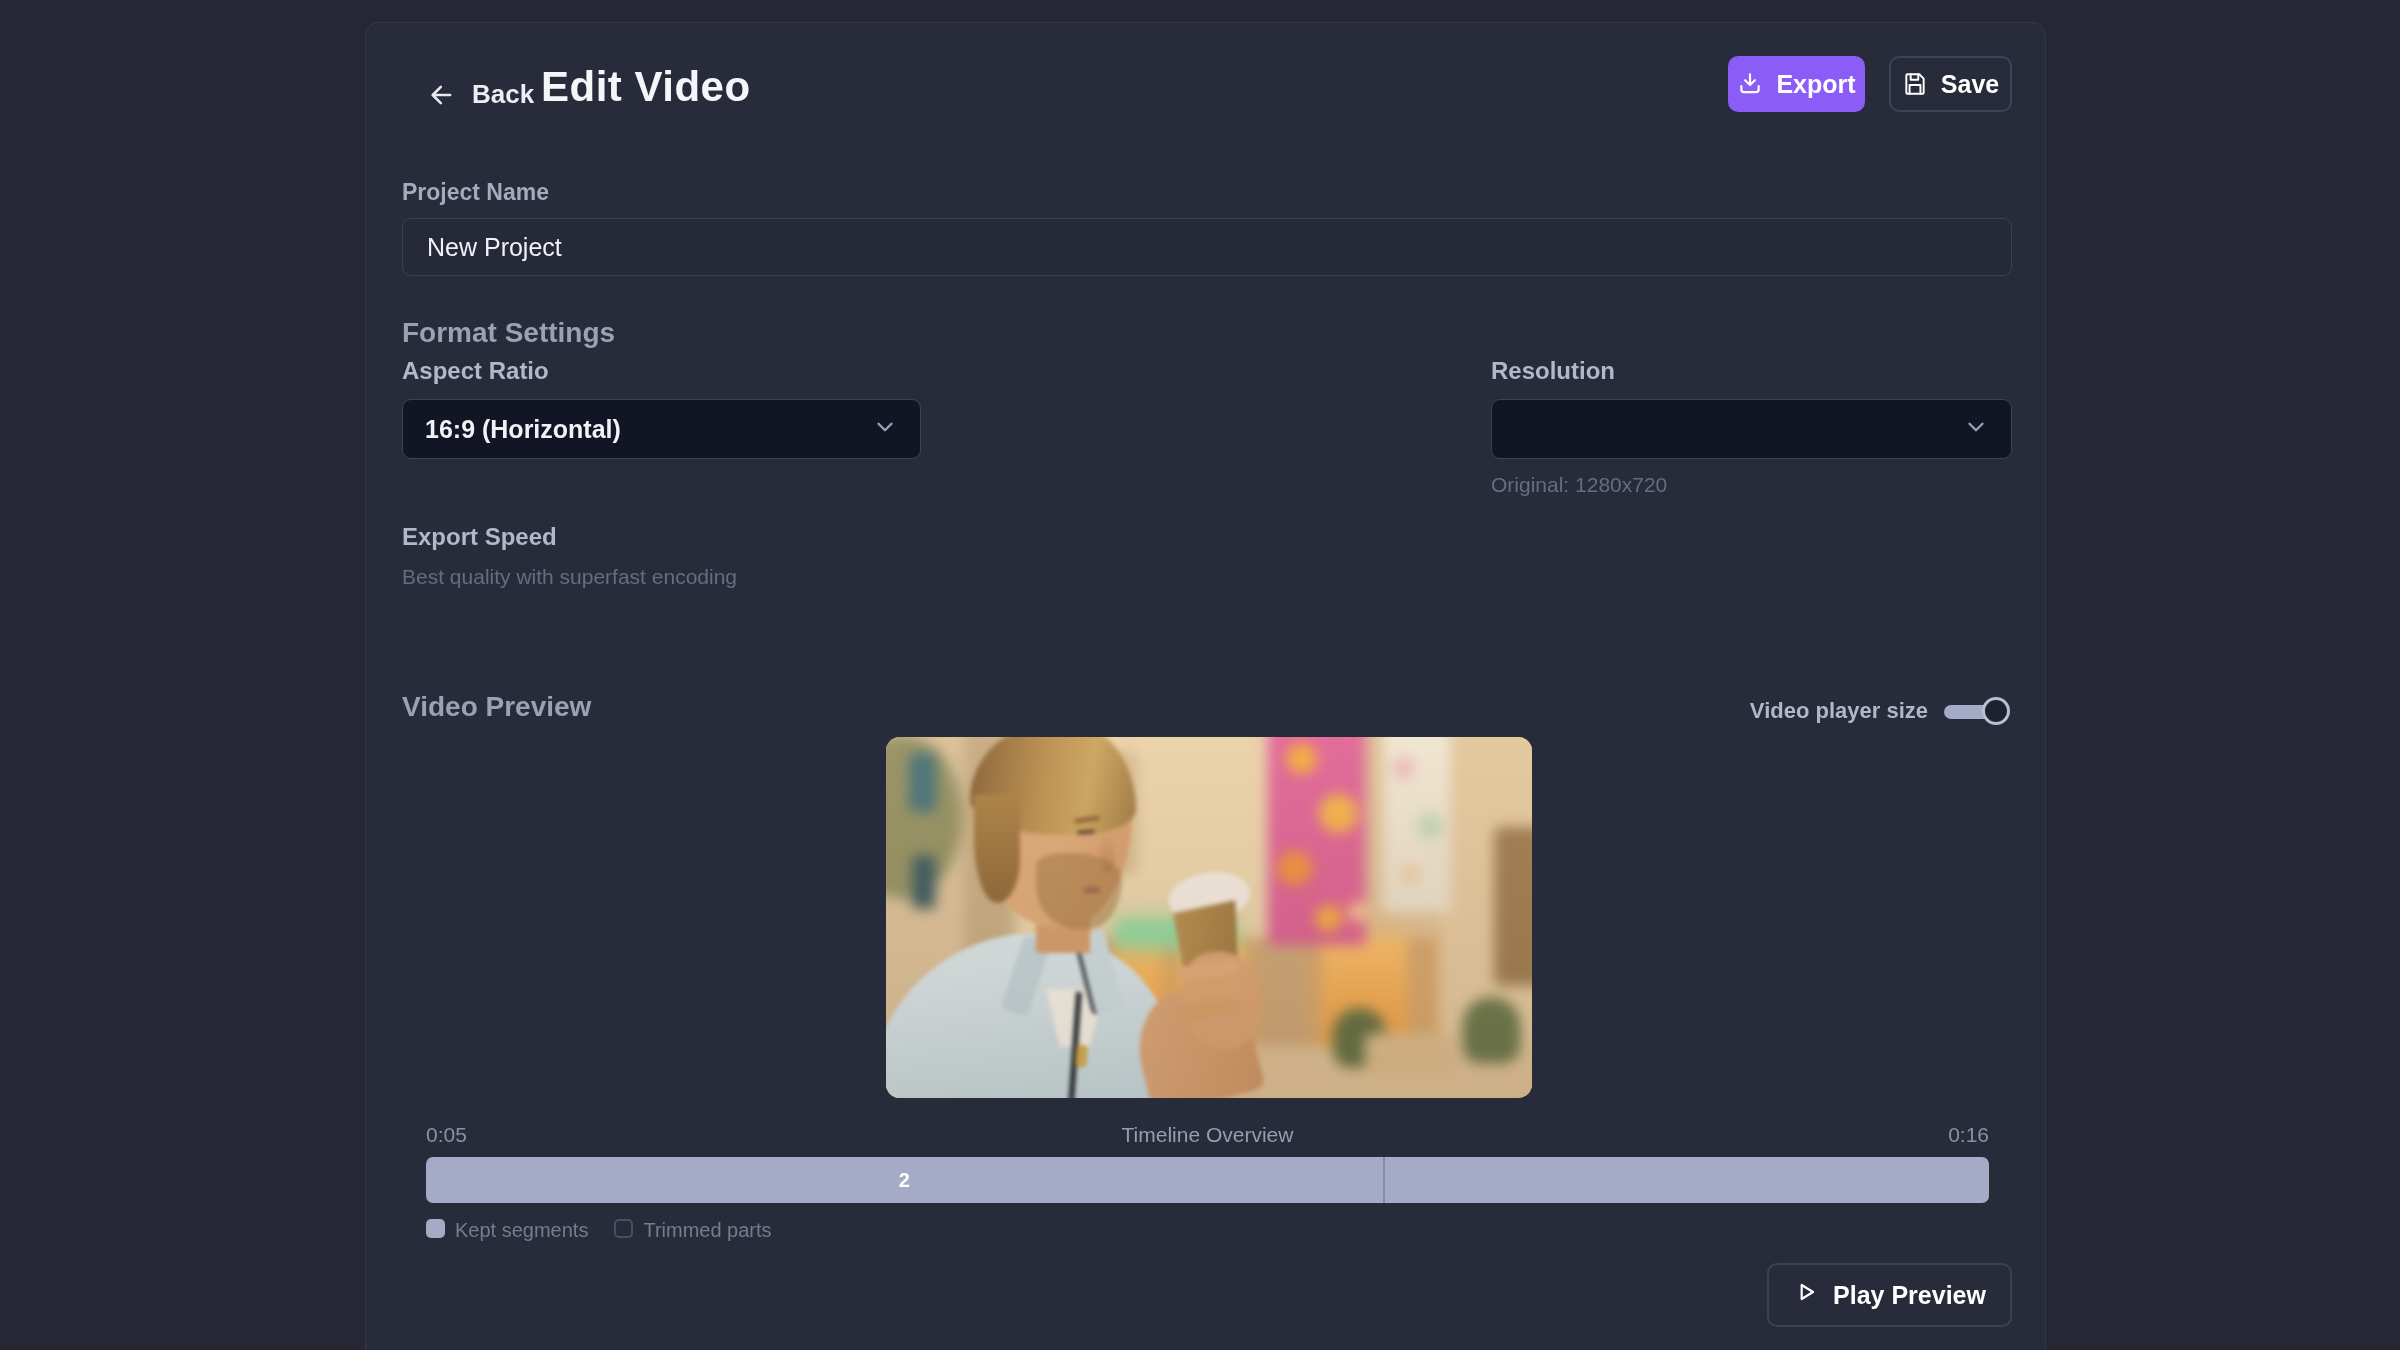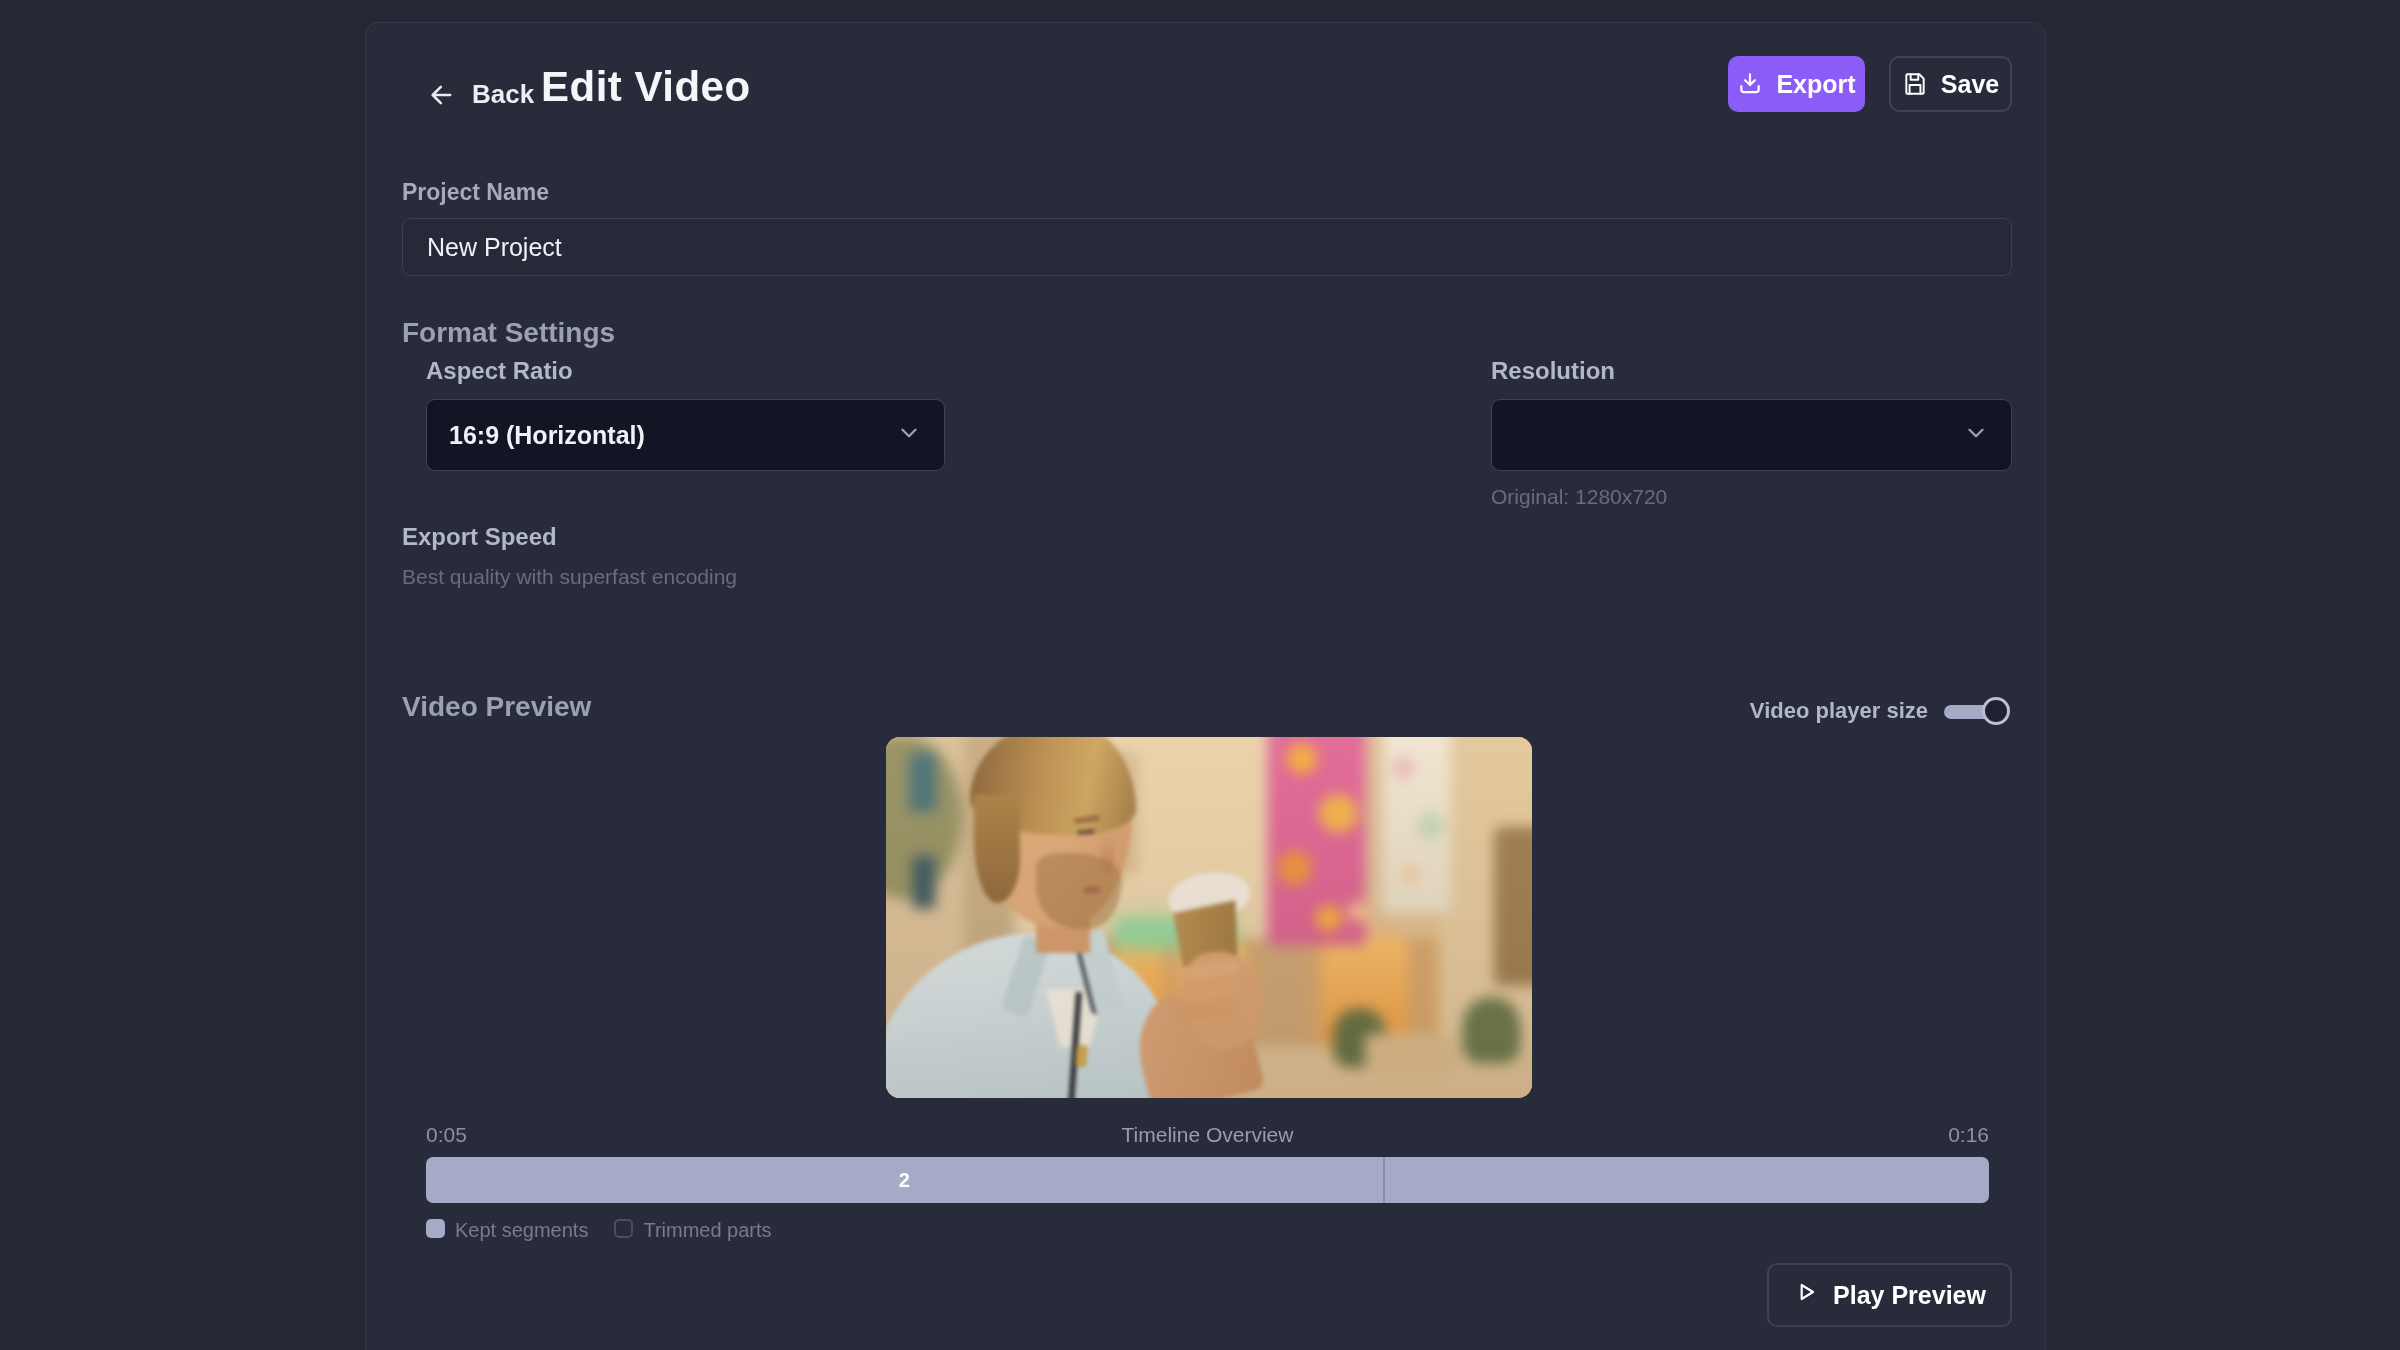--- a/index.html
+++ b/index.html
@@ -27,26 +27,26 @@
   
   .proj-label { position:absolute; left:36px; top:156px; font-size:23px; font-weight:700; color:#a5aabd; }
   .text-input { position:absolute; left:36px; top:195px; width:1610px; height:58px;
                 background:#252938; border:1px solid #3c4154; border-radius:9px;
                 color:#f0f2f7; font-size:25px; padding:0 24px; font-family:inherit; outline:none; }
 
   
   .section-title { position:absolute; font-size:28px; font-weight:700; color:#9ba0b5; }
   .fmt-title { left:36px; top:294px; }
   .field { position:absolute; }
-  .f1 { left:36px;  top:334px; width:519px;margin-left:24px; }
+  .f1 { left:36px;  top:334px; width:519px; }
   .f2 { left:580px; top:334px; width:521px; }
   .f3 { left:1125px;top:334px; width:521px; }
   .f4 { left:36px;  top:500px; width:467px; }
   .flabel { font-size:24px; font-weight:700; color:#b2b7ca; margin-bottom:14px; height:28px; }
-  .select { height:72px; background:#12162300; background:#121624; border:1px solid #3d4257; border-radius:9px;
+  .select { height:60px; background:#12162300; background:#121624; border:1px solid #3d4257; border-radius:9px;
             display:flex; align-items:center; justify-content:space-between; padding:0 22px; cursor:pointer; }
   .select .sval { color:#f0f2f7; font-size:25px; font-weight:600; }
   .select svg { width:26px; height:26px; flex:0 0 auto; }
   .helper { margin-top:14px; font-size:21px; color:#676c81; }
 
   
   .vp-title { left:36px; top:668px; }
   .size-row { position:absolute; top:668px; right:35px; display:flex; align-items:center; gap:16px; height:40px; }
   .size-label { font-size:22px; font-weight:700; color:#b1b6c9; }
   .slider { position:relative; width:66px; height:28px; }

